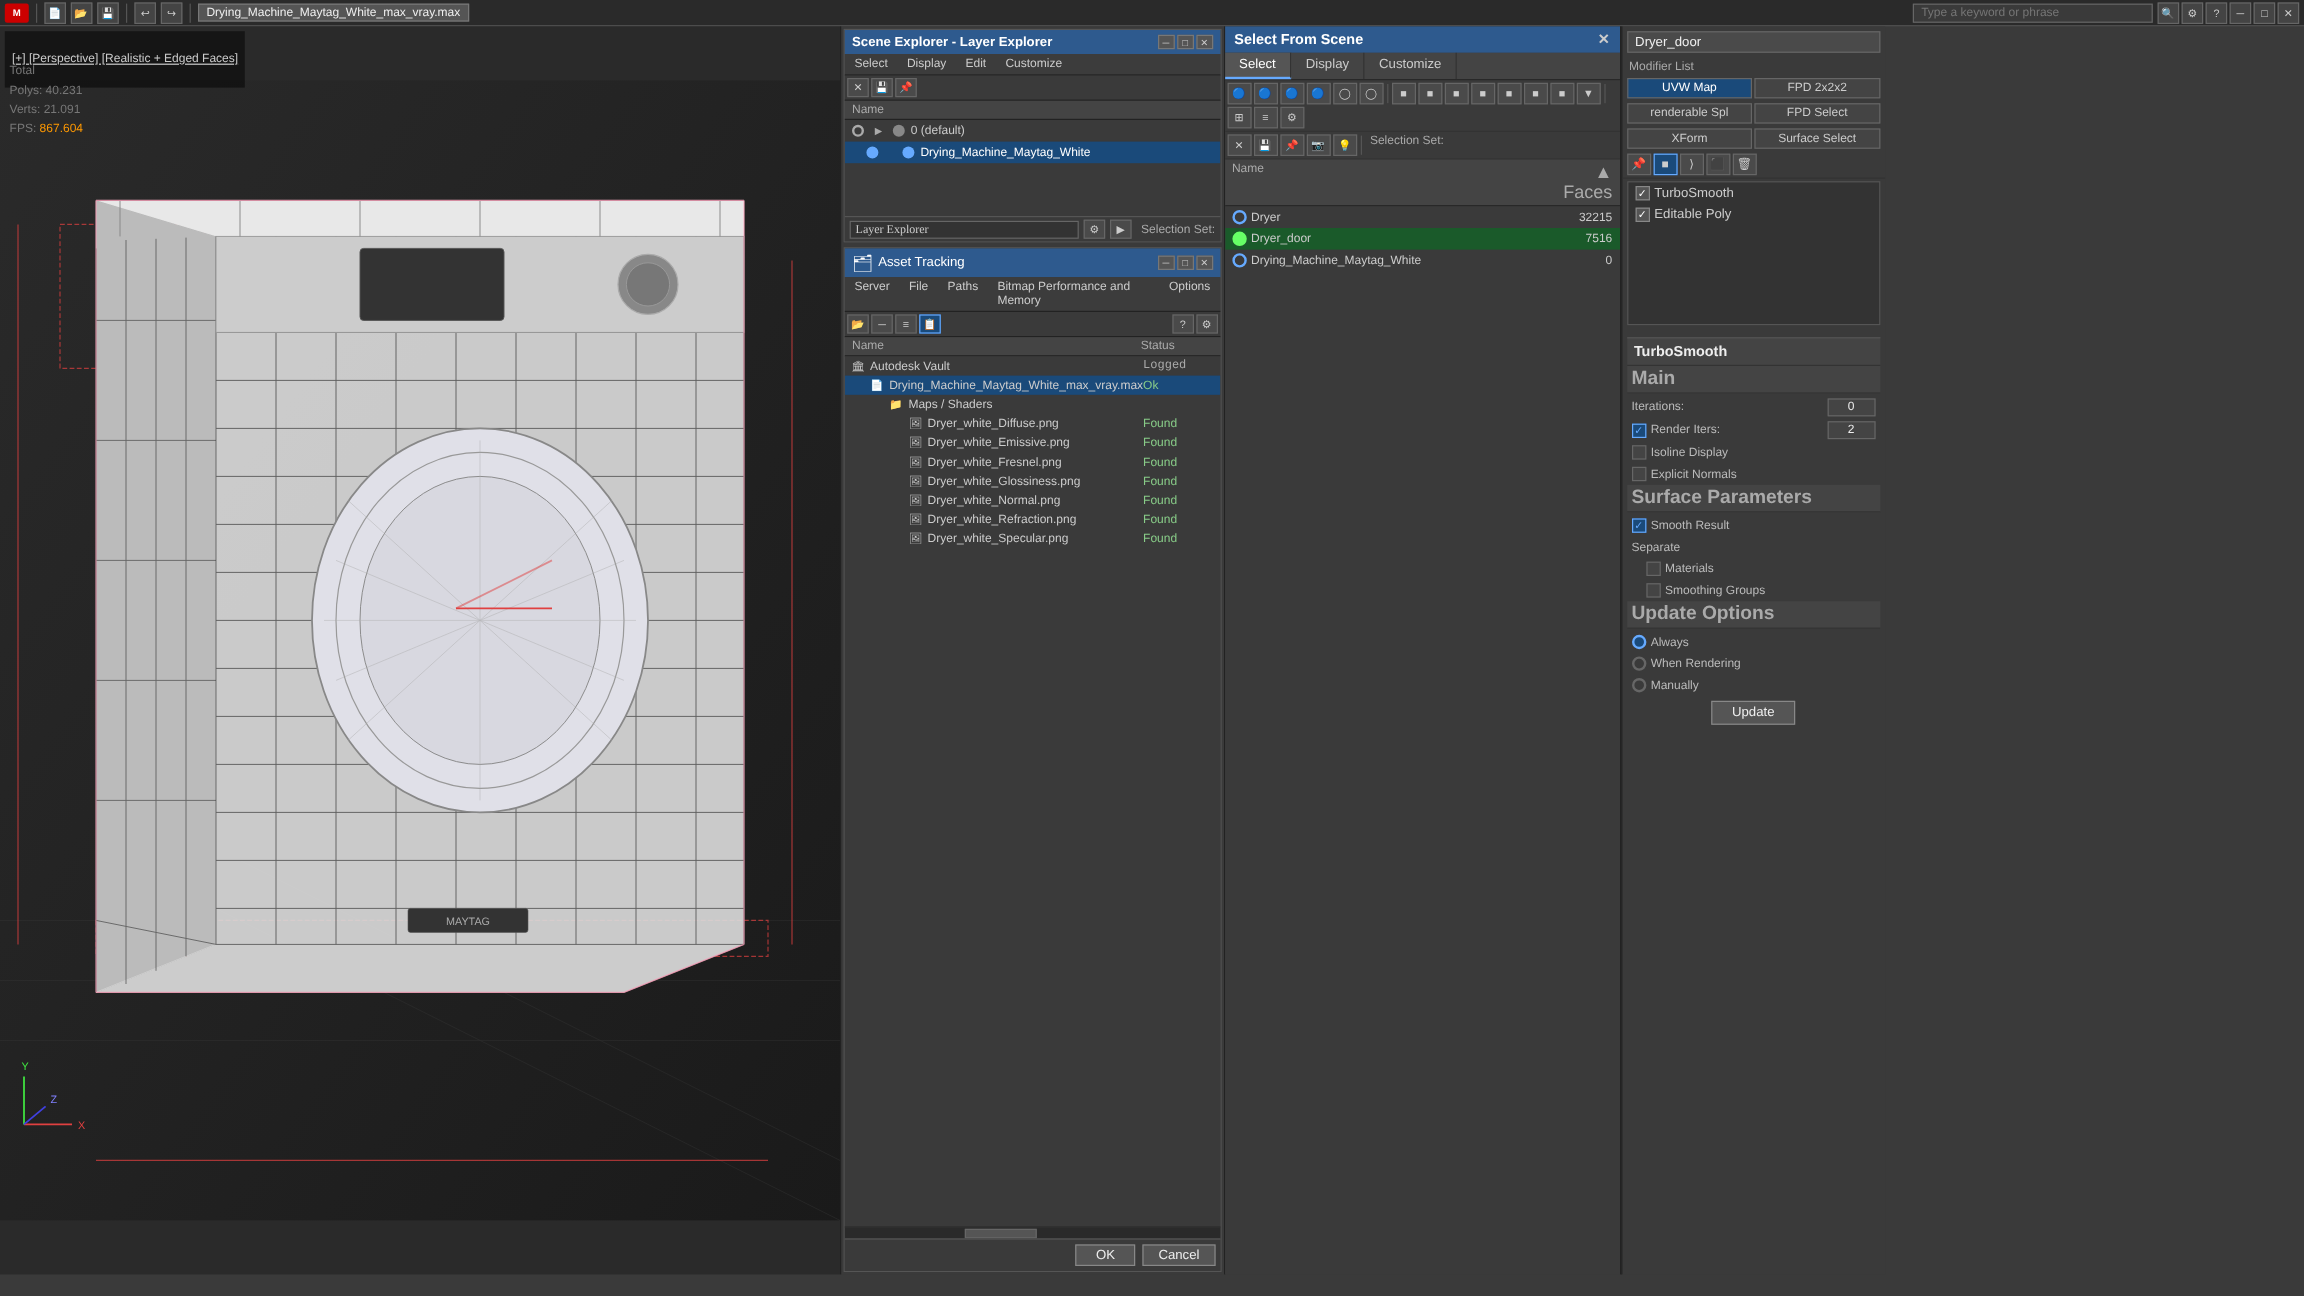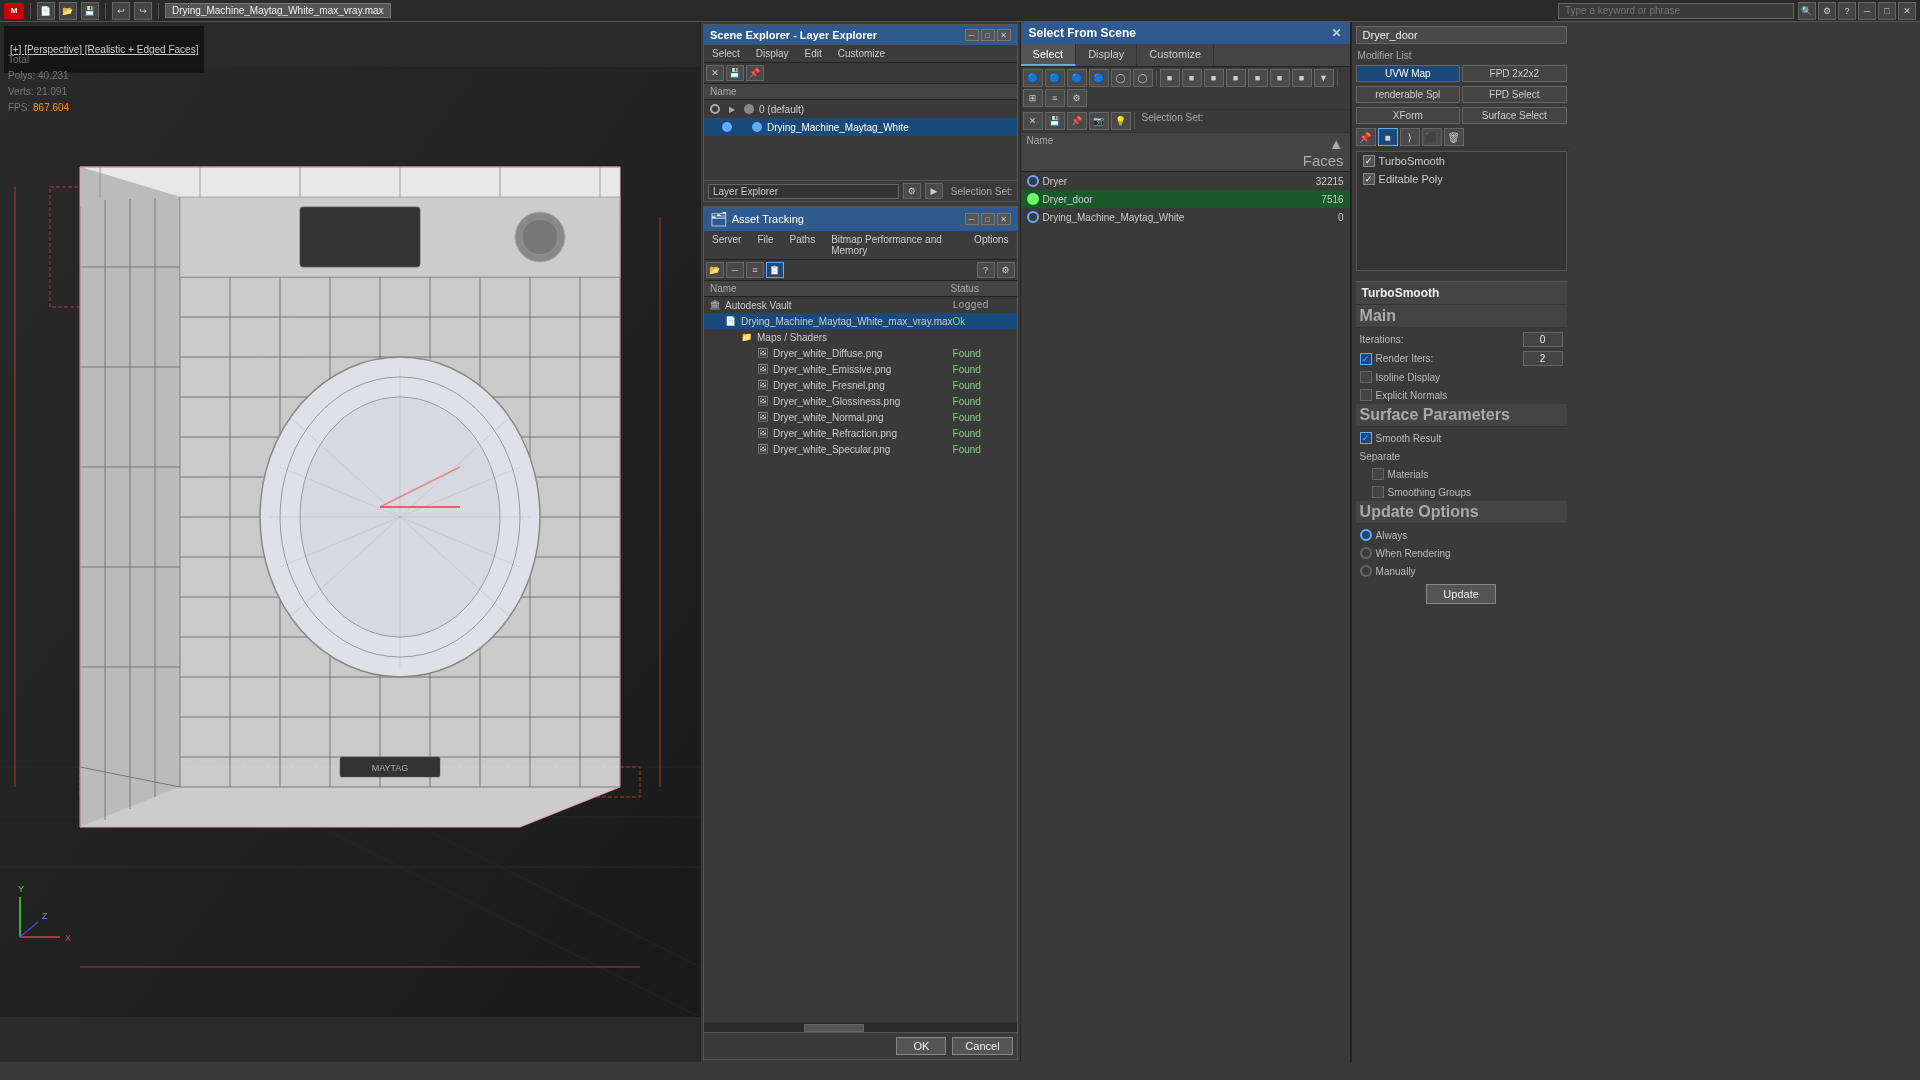--- a/index.html
+++ b/index.html
@@ -54,21 +54,21 @@
       font-size: 10px;
       color: #eee;
     }
     .toolbar-search {
       margin-left: auto;
       background: #3a3a3a;
       border: 1px solid #666;
       color: #aaa;
       padding: 1px 6px;
       font-size: 10px;
-      width: 236px;
+      width: 200px;
       height: 16px;
     }
     .toolbar-right-icons {
       display: flex; gap: 2px; align-items: center;
     }
 
     
     #main-layout {
       display: flex;
       width: 100%;
@@ -266,20 +266,21 @@
       gap: 4px;
     }
 
     .layer-explorer-dropdown {
       flex: 1;
       background: #333;
       border: 1px solid #666;
       color: #ccc;
       font-size: 10px;
       padding: 1px 4px;
+      font-family: Liberation Serif, serif;
     }
 
     
     .asset-panel {
       flex: 1;
       margin: 2px;
       border: 1px solid #555;
       display: flex;
       flex-direction: column;
       background: #3a3a3a;

